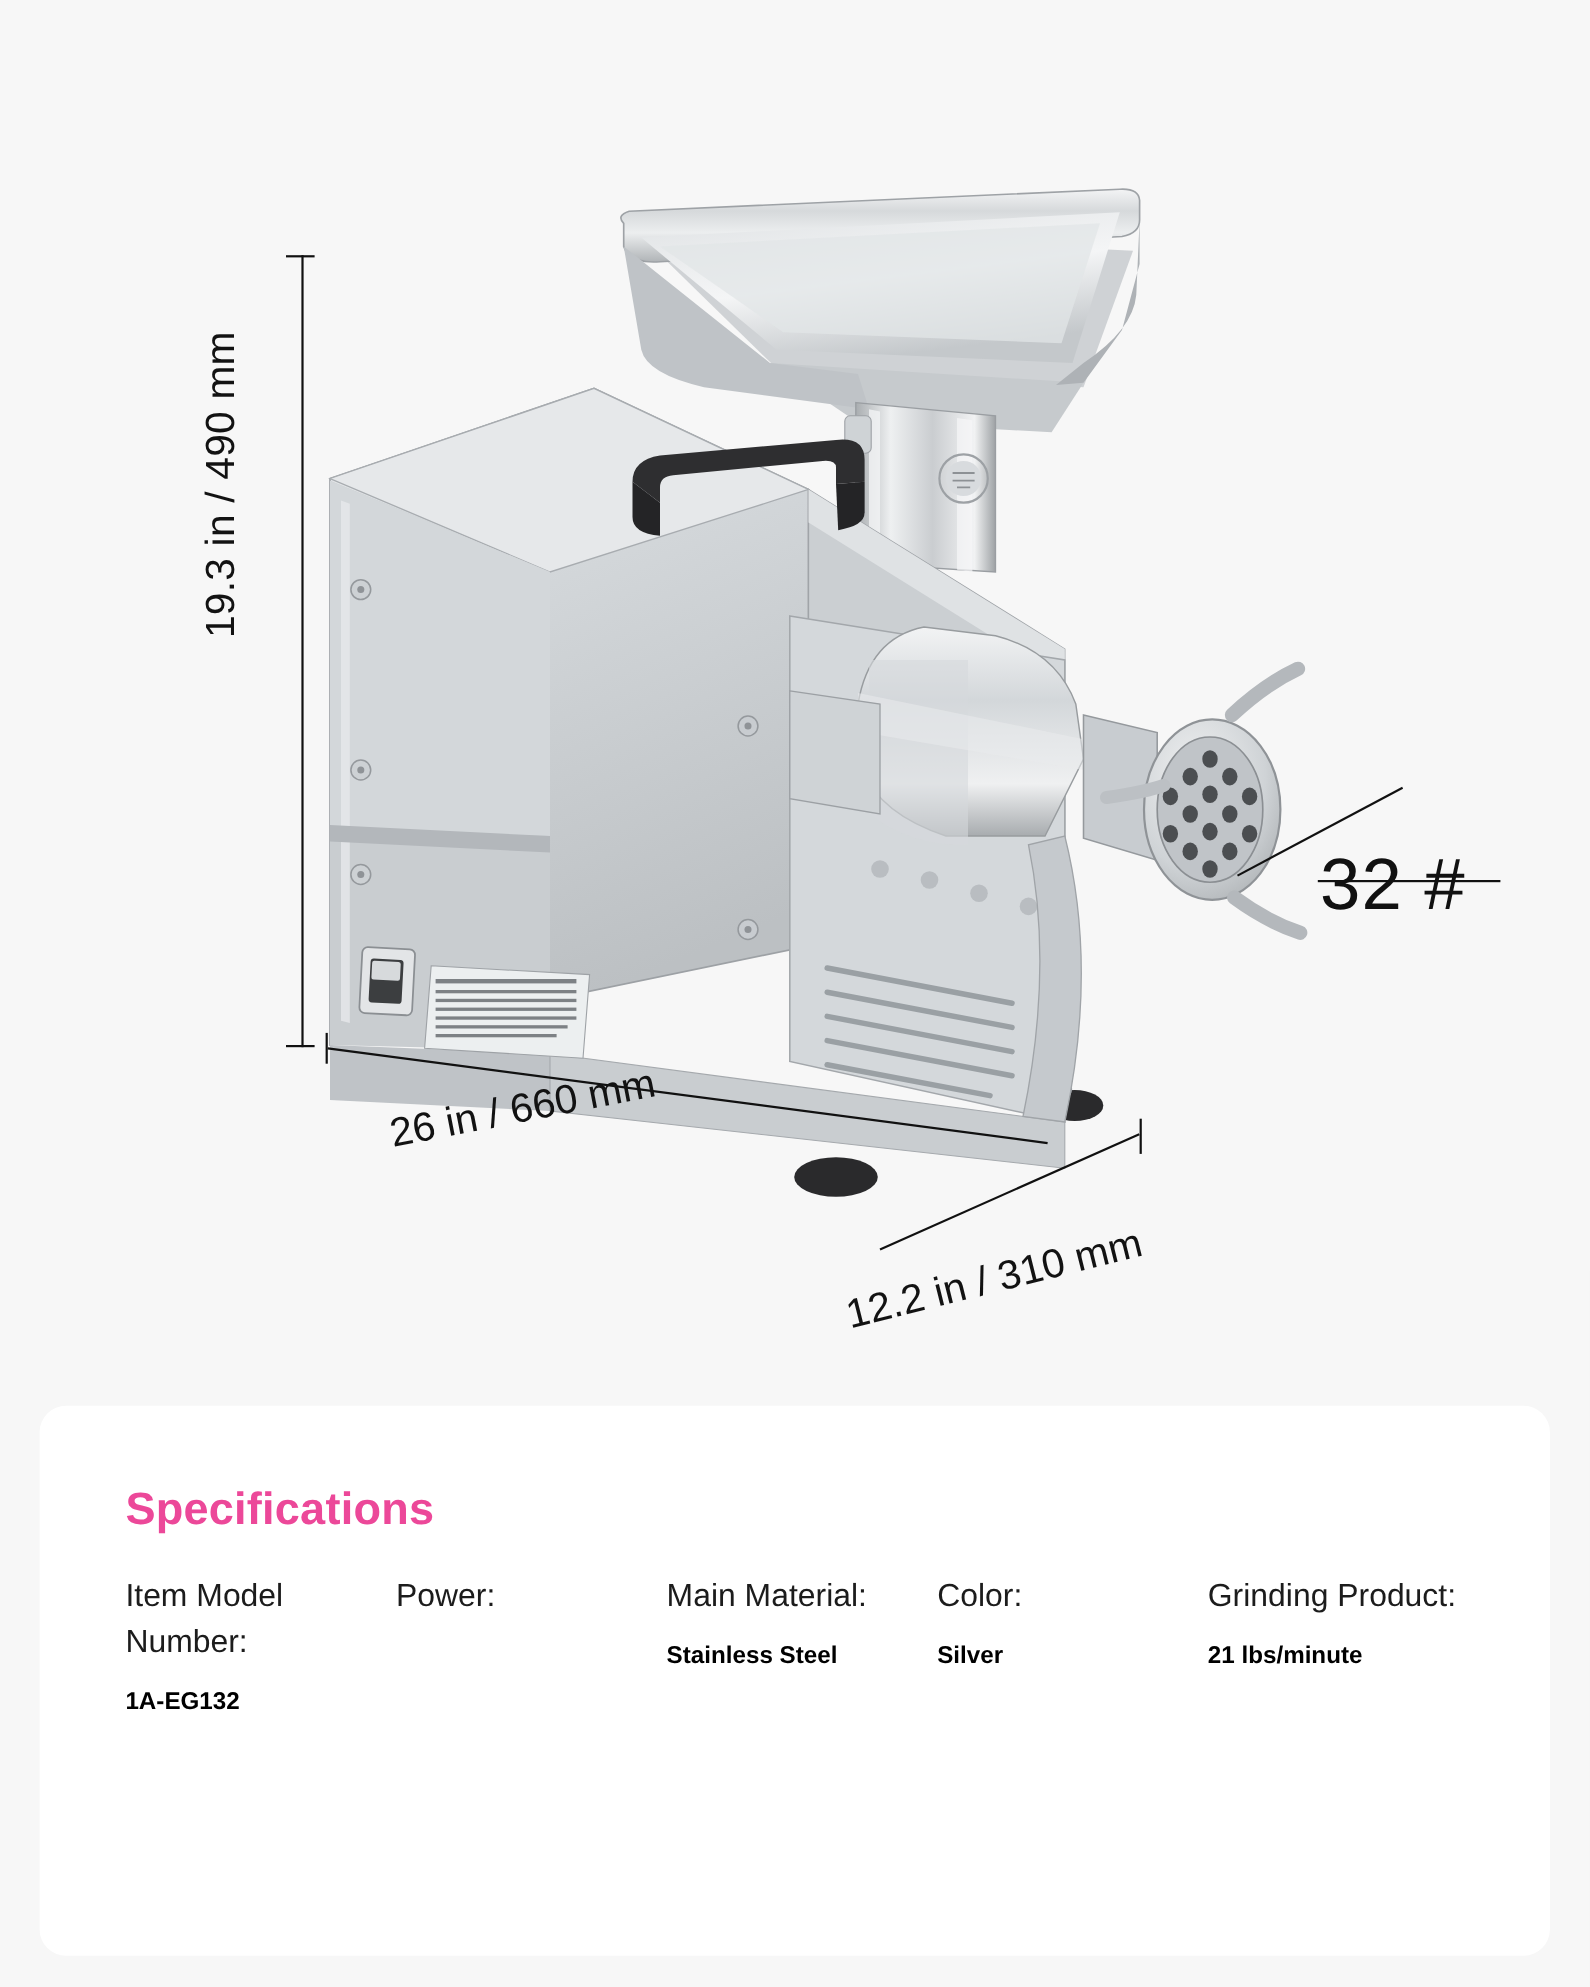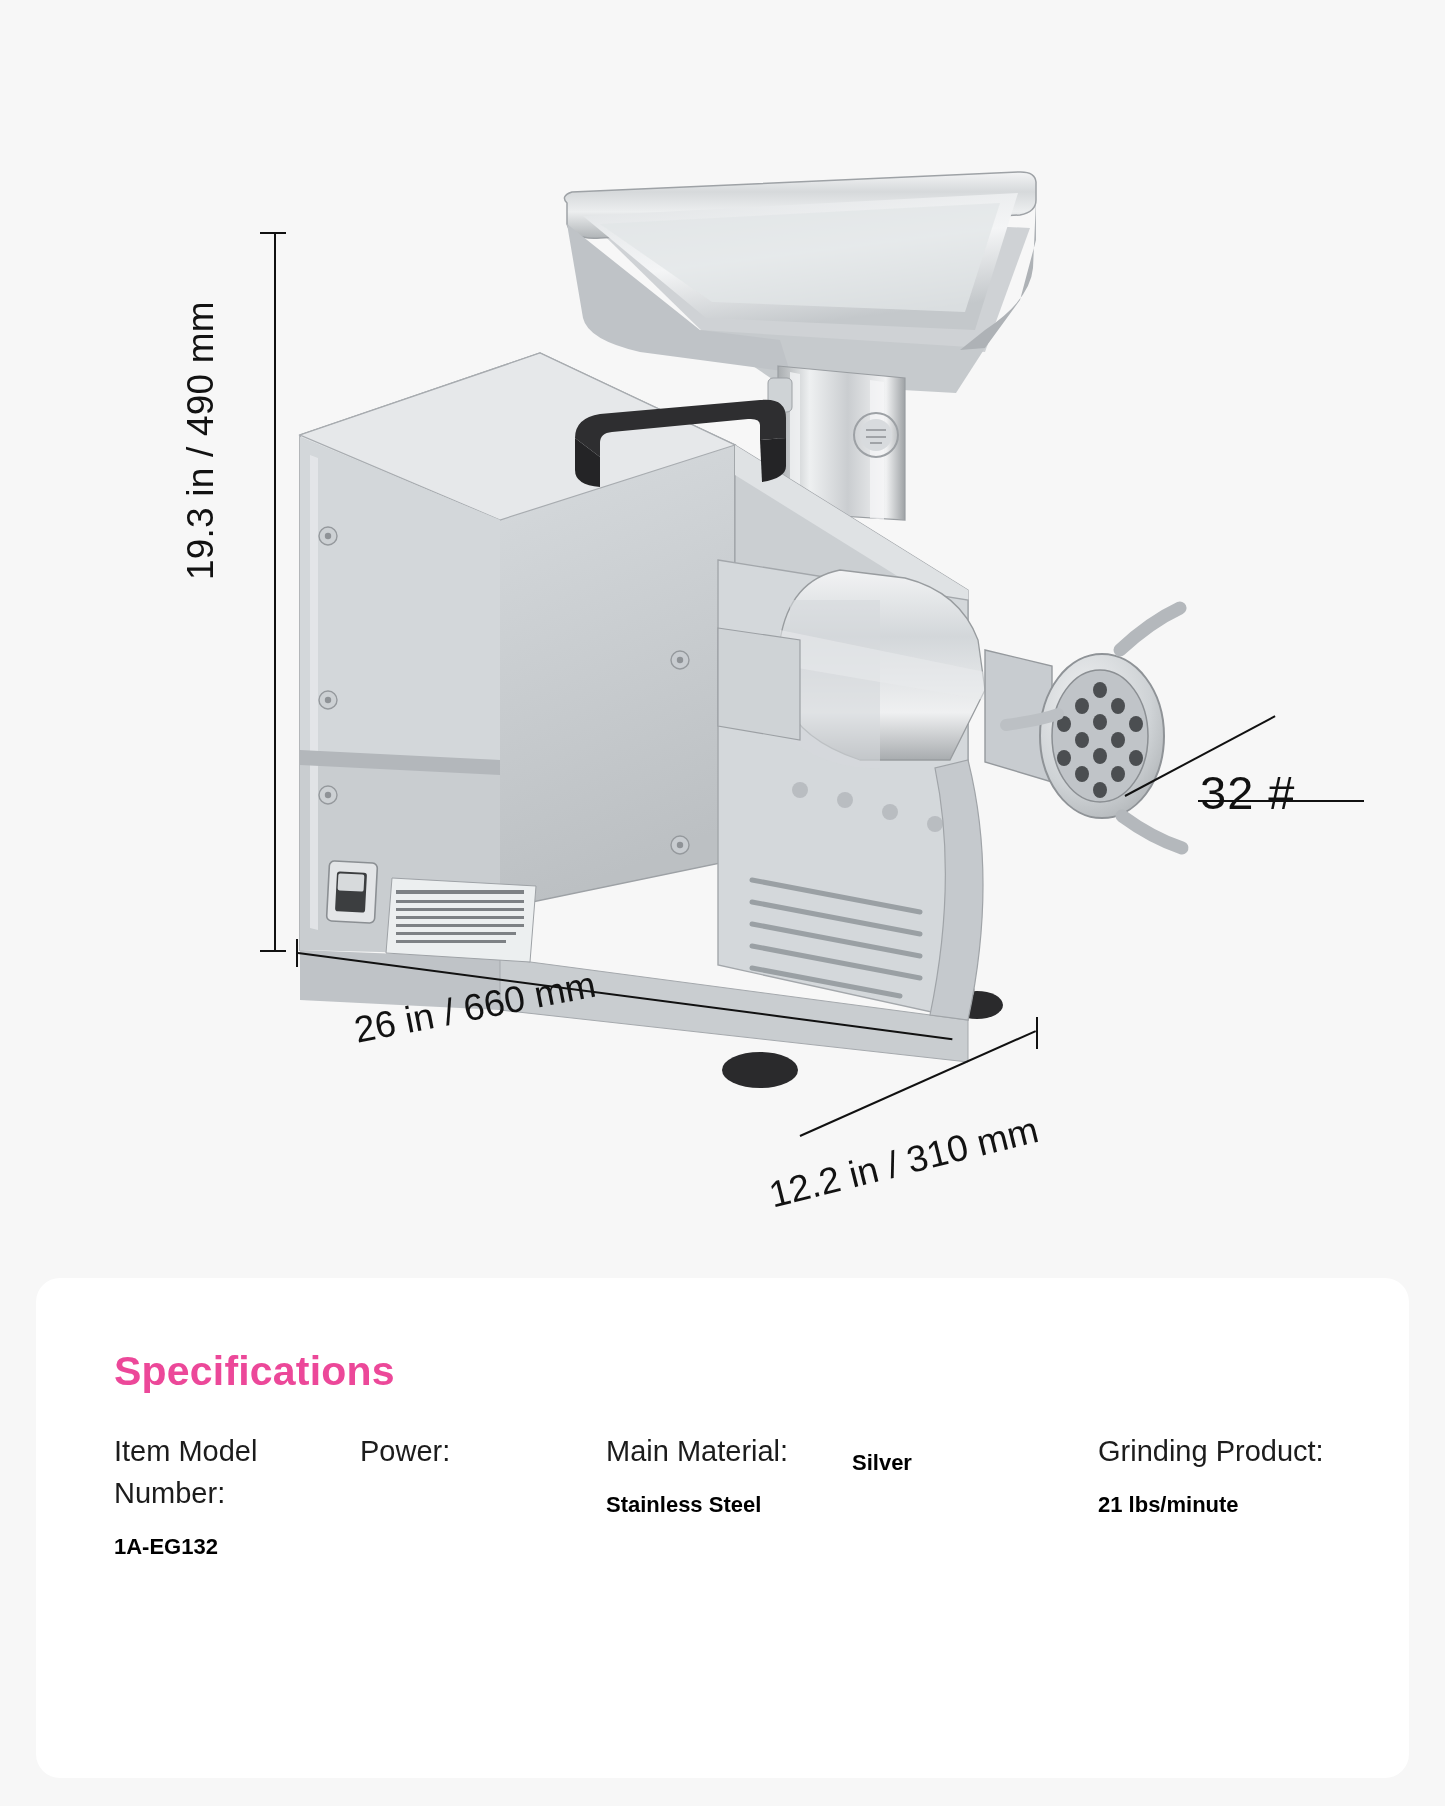--- a/index.html
+++ b/index.html
@@ -155,21 +155,21 @@
     left: 1198px;
     top: 800px;
     width: 166px;
     height: 2px;
     background: #111;
   }
   .callout-label {
     position: absolute;
     left: 1200px;
     top: 765px;
-    font-size: 47px;
+    font-size: 66px;
     font-weight: 400;
     color: #111;
     letter-spacing: 1px;
   }
 
   
   .machine { position: absolute; left: 0; top: 0; width: 1445px; height: 1245px; }
 
   
   .spec-card {
@@ -440,20 +440,21 @@
       <div class="spec-item">
         <div class="label">Power:</div>
       </div>
 
       <div class="spec-item">
         <div class="label">Main Material:</div>
         <div class="value">Stainless Steel</div>
       </div>
 
       <div class="spec-item">
+        <div class="label">Color:</div>
         <div class="value">Silver</div>
       </div>
 
       <div class="spec-item">
         <div class="label">Grinding Product:</div>
         <div class="value">21 lbs/minute</div>
       </div>
 
 
     </div>

